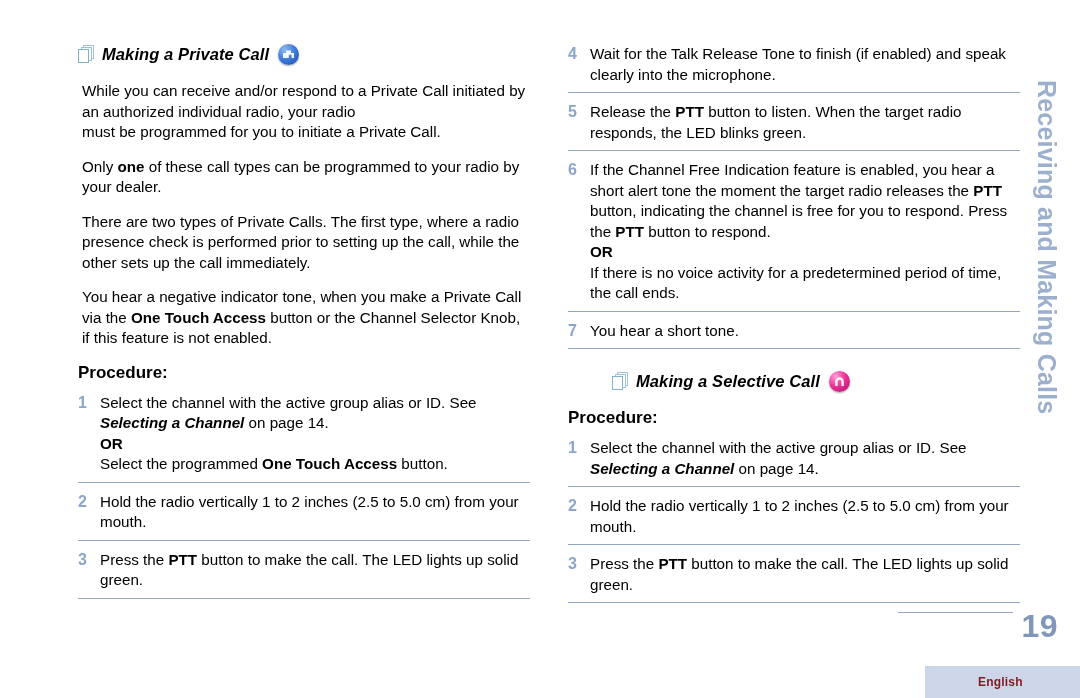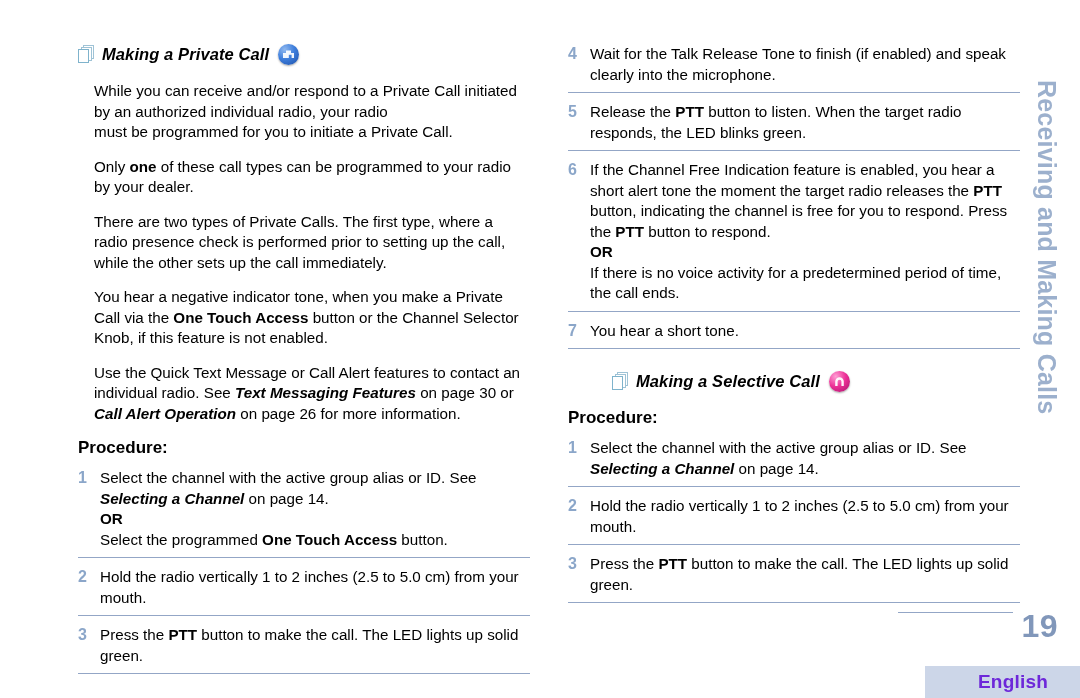--- a/index.html
+++ b/index.html
@@ -78,21 +78,21 @@
   .feat-icon.pink {
     background: radial-gradient(circle at 32% 26%, #ff9ed4 0%, #ec2f96 48%, #a6126a 100%);
     box-shadow: 0 1px 2px rgba(0,0,0,0.35);
   }
   .feat-icon svg { position:absolute; left:0; top:0; }
 
   
   p.body {
     font-size: 15.2px;
     line-height: 20.5px;
-    margin: 0 0 14px 16px;
+    margin: 0 0 14px 4px;
   }
   p.body:last-child { margin-bottom: 0; }
 
   b, strong { font-weight: bold; }
   em.bi { font-style: italic; font-weight: bold; }
 
   .proc-label {
     font-size: 17px;
     font-weight: bold;
     margin: 0 0 10px 0;
@@ -167,23 +167,23 @@
     position: absolute;
     left: 925px;
     right: 0;
     bottom: 0;
     height: 32px;
     background: #ccd6e8;
     display: flex;
     align-items: center;
   }
   .footer-band span {
-    font-size: 19px;
-    font-weight: bold;
-    color: #6d28d9;
+    font-size: 12px;
+    font-weight: bold;
+    color: #7f1d1d;
     margin-left: 53px;
     letter-spacing: 0.2px;
   }
 </style>
 </head>
 <body>
 
 <div class="page">
 
   <div class="col col-left">
@@ -210,23 +210,20 @@
     <p class="body">
       <span>Only </span><b>one</b><span> of these call types can be programmed to your radio by your dealer.</span>
     </p>
 
     <p class="body">There are two types of Private Calls. The first type, where a radio presence check is performed prior to setting up the call, while the other sets up the call immediately.</p>
 
     <p class="body">
       <span>You hear a negative indicator tone, when you make a Private Call via the </span><b>One Touch Access</b><span> button or the Channel Selector Knob, if this feature is not enabled.</span>
     </p>
 
-    <p class="body">
-      <span>Use the Quick Text Message or Call Alert features to contact an individual radio. See </span><em class="bi">Text Messaging Features</em><span> on page 30 or </span><em class="bi">Call Alert Operation</em><span> on page 26 for more information.</span>
-    </p>
 
     <p class="proc-label">Procedure:</p>
 
     <ul class="steps">
       <li class="step">
         <span class="step-num">1</span>
         <span class="step-text">
           <span>Select the channel with the active group alias or ID. See </span><em class="bi">Selecting a Channel</em><span> on page 14.</span><br><b>OR</b><br><span>Select the programmed </span><b>One Touch Access</b><span> button.</span>
         </span>
       </li>

